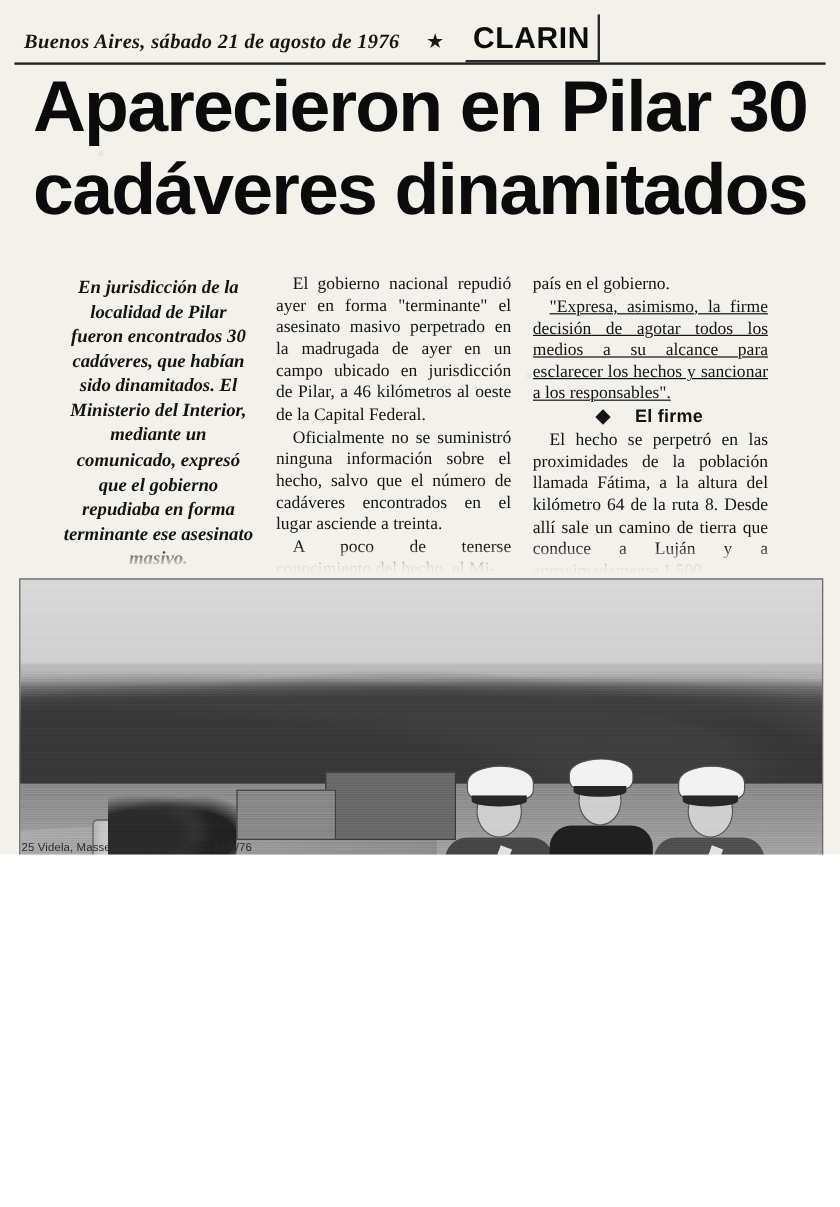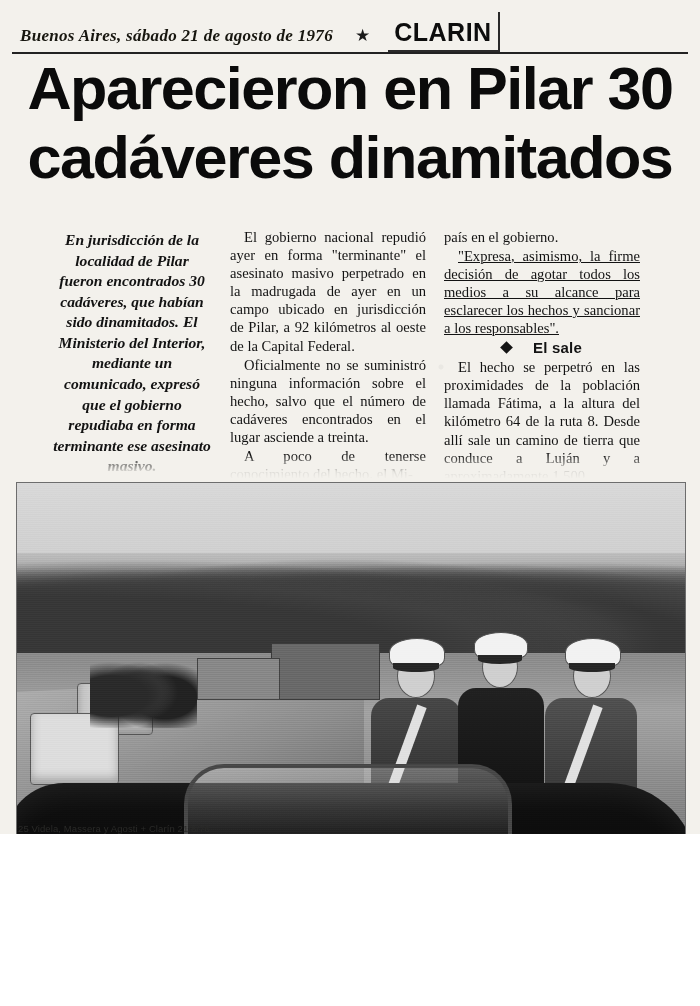--- a/index.html
+++ b/index.html
@@ -12,21 +12,21 @@
     height: 1006px;
     font-family: "Liberation Serif", serif;
     color: #1a1a1a;
     overflow: hidden;
     position: relative;
   }
 
   .page {
     position: relative;
     width: 700px;
-    height: 834px;
+    height: 712px;
     background: #f3f1ec;
     background-image:
       radial-gradient(circle at 12% 18%, rgba(0,0,0,0.045) 0 2px, rgba(0,0,0,0) 3px),
       radial-gradient(circle at 63% 44%, rgba(0,0,0,0.04) 0 2px, rgba(0,0,0,0) 3px),
       radial-gradient(circle at 85% 72%, rgba(0,0,0,0.035) 0 2px, rgba(0,0,0,0) 3px);
     overflow: hidden;
   }
 
   
   .masthead {
@@ -404,31 +404,31 @@
     <span class="l2">cadáveres dinamitados</span>
   </div>
 
   <div class="columns">
 
     <div class="col lead">
       <p>En jurisdicción de la localidad de Pilar fueron encontrados 30 cadáveres, que habían sido dinamitados. El Ministerio del Interior, mediante un comunicado, expresó que el gobierno repudiaba en forma terminante ese asesinato masivo.</p>
     </div>
 
     <div class="col">
-      <p>El gobierno nacional repudió ayer en forma "terminante" el asesinato masivo perpetrado en la madrugada de ayer en un campo ubicado en jurisdicción de Pilar, a 92 kilómetros al oeste de la Capital Federal.</p>
+      <p>El gobierno nacional repudió ayer en forma "terminante" el asesinato masivo perpetrado en la madrugada de ayer en un campo ubicado en jurisdicción de Pilar, a 46 kilómetros al oeste de la Capital Federal.</p>
       <p>Oficialmente no se suministró ninguna información sobre el hecho, salvo que el número de cadáveres encontrados en el lugar asciende a treinta.</p>
       <p>A poco de tenerse conocimiento del hecho, el Mi-</p>
     </div>
 
     <div class="col">
       <p style="text-indent:0">país en el gobierno.</p>
       <p class="underlined">"Expresa, asimismo, la firme decisión de agotar todos los medios a su alcance para esclarecer los hechos y sancionar a los responsables".</p>
       <p class="subhead">
         <span class="diamond"></span>
-        <span class="subhead-label">El sale</span>
+        <span class="subhead-label">El firme</span>
       </p>
       <p>El hecho se perpetró en las proximidades de la población llamada Fátima, a la altura del kilómetro 64 de la ruta 8. Desde allí sale un camino de tierra que conduce a Luján y a aproximadamente 1.500</p>
     </div>
 
   </div>
 
   <div class="fade-bottom"></div>
 
   <div class="photo">
     <div class="sky"></div>

